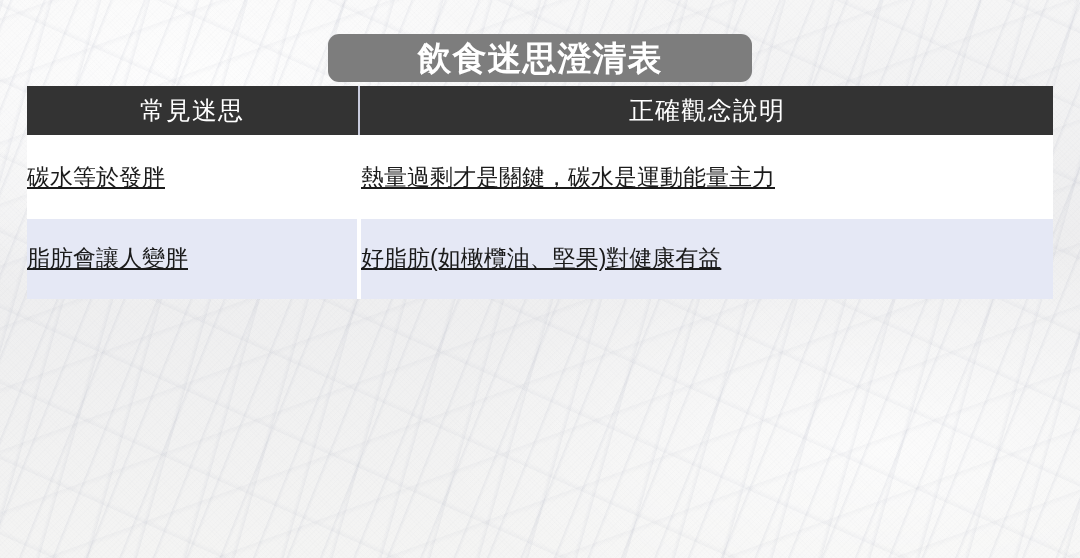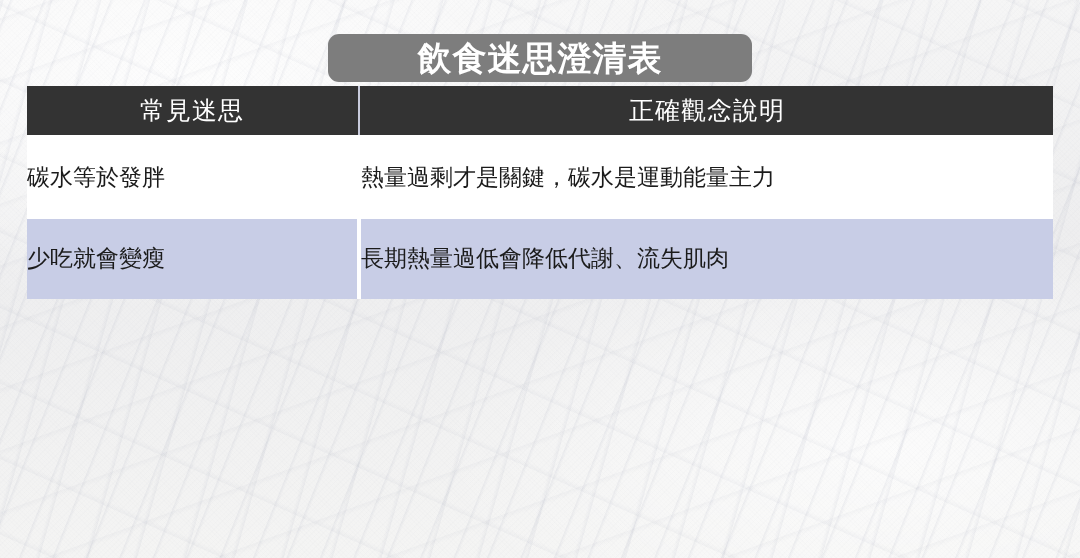--- a/index.html
+++ b/index.html
@@ -129,20 +129,21 @@
     padding: 0;
   }
 
   
   tbody td.cell-myth,
   tbody td.cell-truth {
     height: 80px;
     font-size: 23px;
     color: #1b1b1b;
     line-height: 1.35;
+    text-decoration: underline;
   }
   tbody td.cell-gap { background: #ffffff; }
 
   tbody tr.tone-white td.cell-myth,
   tbody tr.tone-white td.cell-truth { background: #ffffff; }
 
   tbody tr.tone-light td.cell-myth,
   tbody tr.tone-light td.cell-truth { background: #e5e8f5; }
 
   tbody tr.tone-deep td.cell-myth,
@@ -185,19 +186,19 @@
       <td></td>
       <td></td>
     </tr>
   </thead>
   <tbody>
     <tr class="tone-white">
       <td class="cell-myth">碳水等於發胖</td>
       <td class="cell-gap"></td>
       <td class="cell-truth">熱量過剩才是關鍵，碳水是運動能量主力</td>
     </tr>
-    <tr class="tone-deep">
-      <td class="cell-myth">少吃就會變瘦</td>
+    <tr class="tone-light">
+      <td class="cell-myth">脂肪會讓人變胖</td>
       <td class="cell-gap"></td>
-      <td class="cell-truth">長期熱量過低會降低代謝、流失肌肉</td>
+      <td class="cell-truth">好脂肪(如橄欖油、堅果)對健康有益</td>
     </tr>
   </tbody>
 </table>
 
 </body></html>

